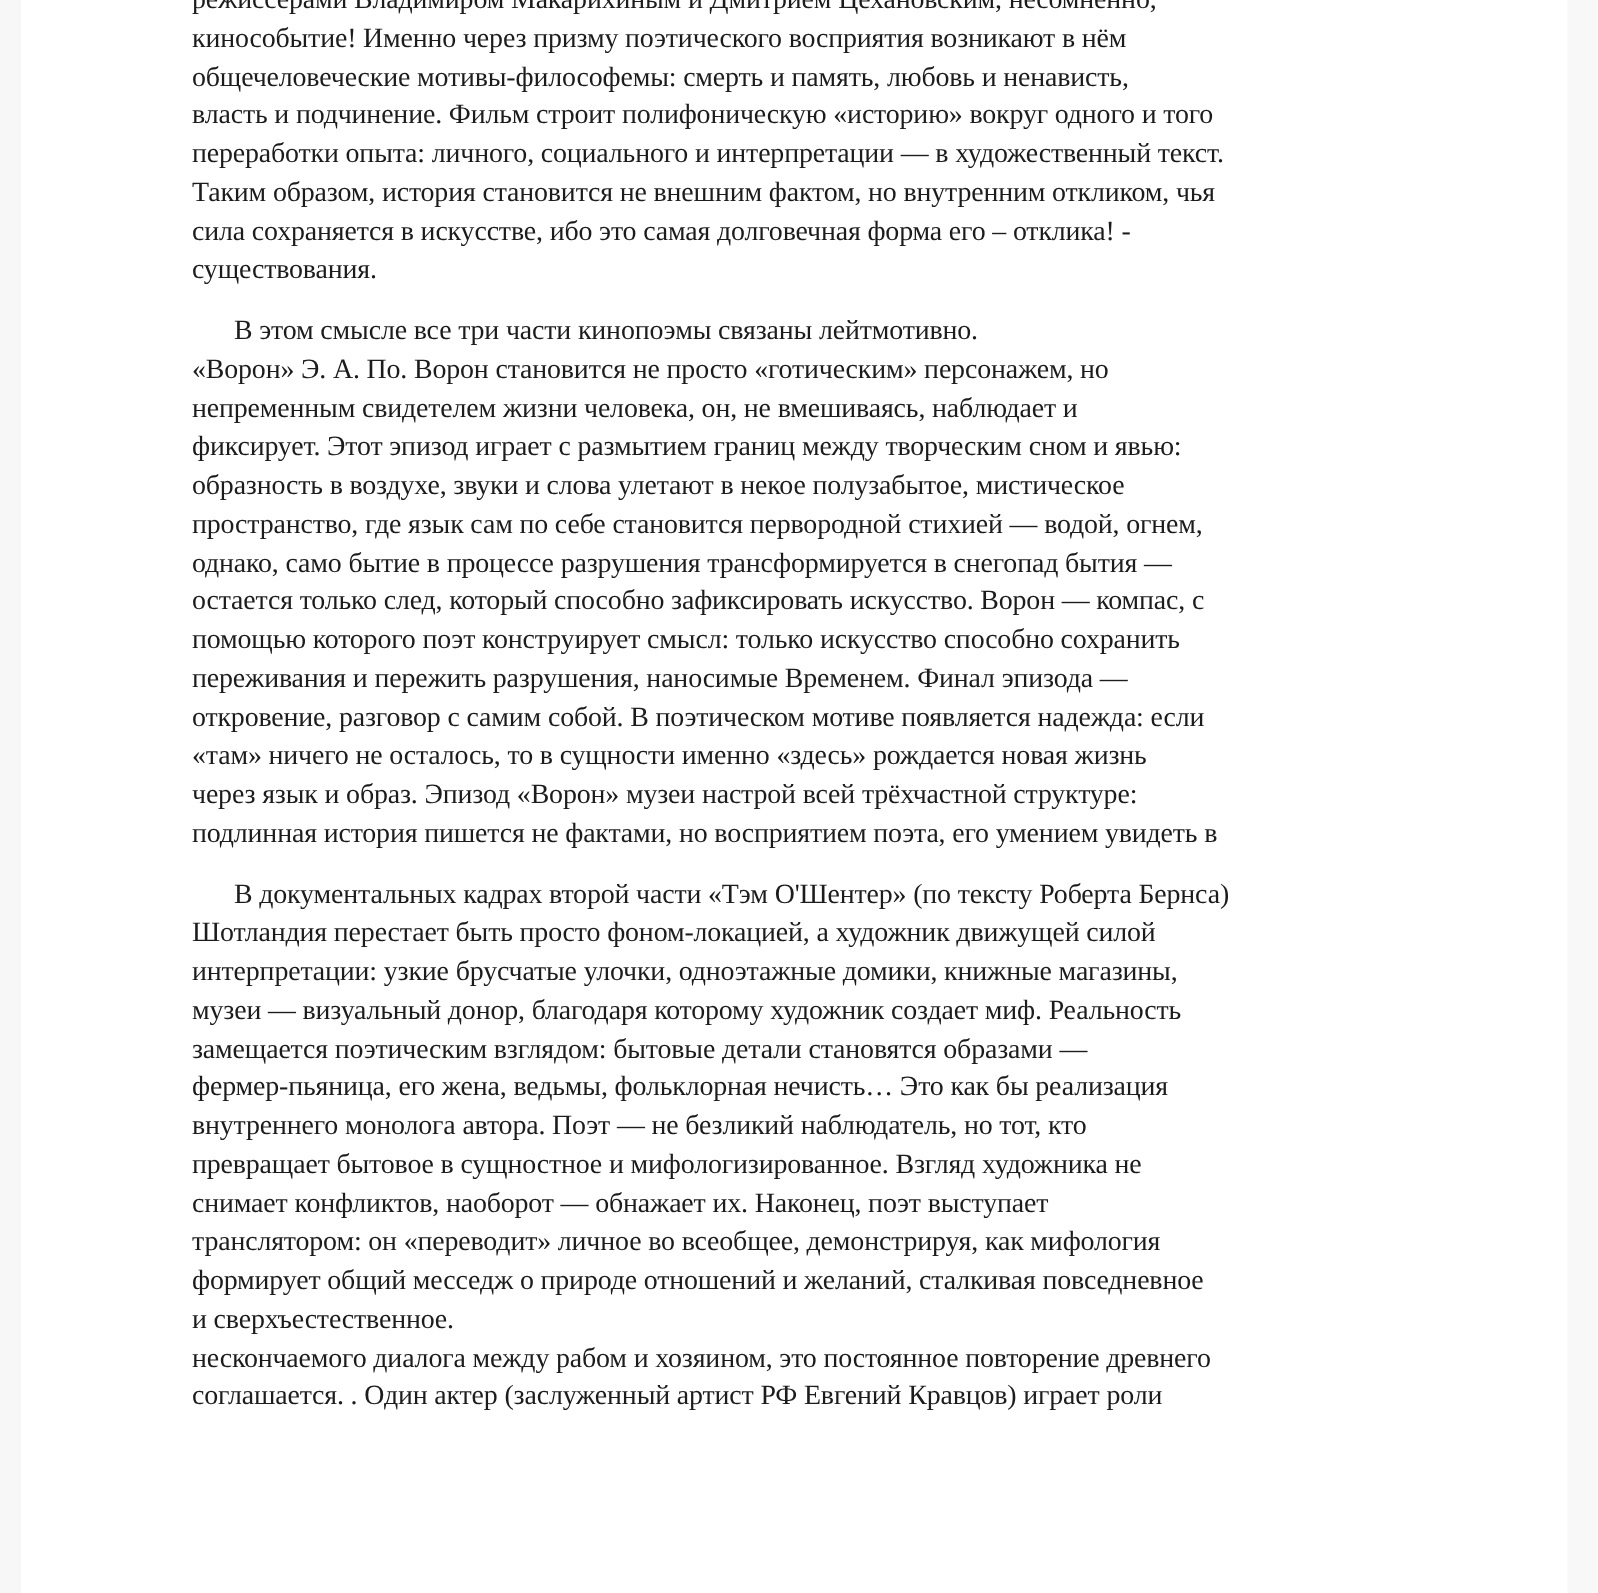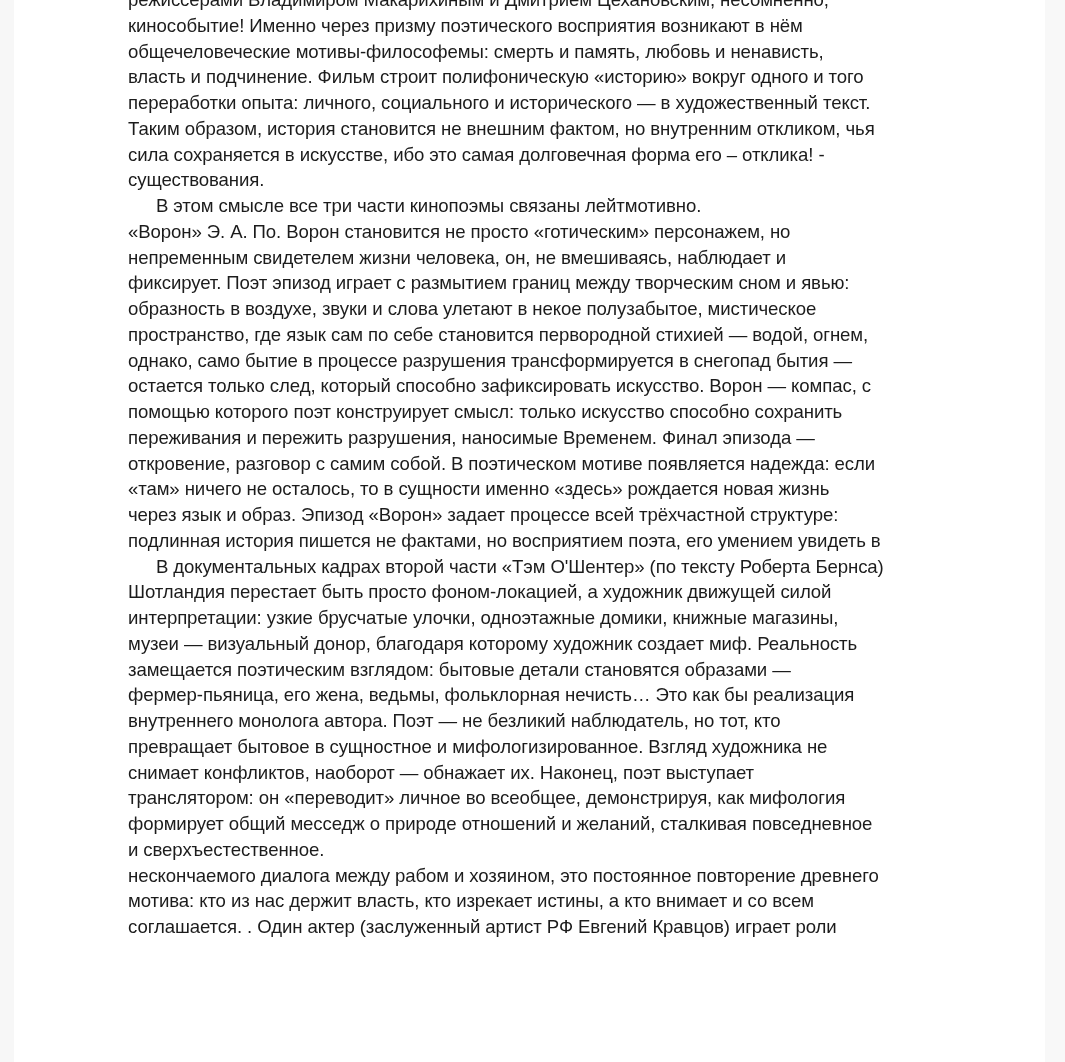--- a/index.html
+++ b/index.html
@@ -28,62 +28,63 @@
       width: 820px;
       font-family: "Liberation Sans", sans-serif;
       font-size: 18.6px;
       line-height: 25.75px;
       color: #1c1c1c;
       letter-spacing: -0.1px;
     }
     .line {
       white-space: nowrap;
       height: 25.75px;
+      font-family: Liberation Serif, serif;
     }
     .indent {
       padding-left: 28px;
+      margin-top: 15px;
     }
   </style>
 </head>
 <body>
 
 <div class="edge-left"></div>
 <div class="edge-right"></div>
 
 <div class="page" id="page">
     <div class="line">режиссерами Владимиром Макарихиным и Дмитрием Цехановским, несомненно,</div>
     <div class="line">кинособытие!  Именно через призму поэтического восприятия возникают в нём</div>
     <div class="line">общечеловеческие мотивы-философемы: смерть и память, любовь и ненависть,</div>
     <div class="line">власть и подчинение. Фильм строит полифоническую «историю» вокруг одного и того</div>
-    <div class="line">переработки опыта: личного, социального и исторического — в художественный текст.</div>
+    <div class="line">переработки опыта: личного, социального и интерпретации — в художественный текст.</div>
     <div class="line">Таким образом, история становится не внешним фактом, но внутренним откликом, чья</div>
     <div class="line">сила сохраняется в искусстве, ибо это самая долговечная форма его – отклика! -</div>
     <div class="line">существования.</div>
     <div class="line indent">В этом смысле все три части кинопоэмы связаны лейтмотивно.</div>
     <div class="line">«Ворон» Э. А. По. Ворон становится не просто «готическим» персонажем, но</div>
     <div class="line">непременным свидетелем жизни человека, он, не вмешиваясь, наблюдает и</div>
-    <div class="line">фиксирует. Поэт эпизод играет с размытием границ между творческим сном и явью:</div>
+    <div class="line">фиксирует. Этот эпизод играет с размытием границ между творческим сном и явью:</div>
     <div class="line">образность в воздухе, звуки и слова улетают в некое полузабытое, мистическое</div>
     <div class="line">пространство, где язык сам по себе становится первородной стихией — водой, огнем,</div>
     <div class="line">однако, само бытие в процессе разрушения трансформируется  в снегопад бытия —</div>
     <div class="line">остается только след, который способно зафиксировать искусство. Ворон —  компас, с</div>
     <div class="line">помощью которого поэт конструирует смысл: только искусство способно сохранить</div>
     <div class="line">переживания и пережить разрушения, наносимые Временем. Финал эпизода —</div>
     <div class="line">откровение, разговор с самим собой. В поэтическом мотиве появляется надежда: если</div>
     <div class="line">«там» ничего не осталось, то в сущности именно «здесь» рождается новая жизнь</div>
-    <div class="line">через язык и образ. Эпизод «Ворон» задает процессе всей трёхчастной структуре:</div>
+    <div class="line">через язык и образ. Эпизод «Ворон» музеи настрой всей трёхчастной структуре:</div>
     <div class="line">подлинная история пишется не фактами, но восприятием поэта, его умением увидеть в</div>
     <div class="line indent">В документальных кадрах второй части «Тэм О'Шентер» (по тексту Роберта Бернса)</div>
     <div class="line">Шотландия перестает быть просто фоном-локацией,  а художник движущей силой</div>
     <div class="line">интерпретации: узкие брусчатые улочки, одноэтажные домики, книжные магазины,</div>
     <div class="line">музеи — визуальный донор, благодаря которому художник создает миф. Реальность</div>
     <div class="line">замещается поэтическим взглядом: бытовые детали становятся образами —</div>
     <div class="line">фермер-пьяница, его жена, ведьмы, фольклорная нечисть… Это как бы реализация</div>
     <div class="line">внутреннего монолога автора. Поэт — не безликий наблюдатель, но тот, кто</div>
     <div class="line">превращает бытовое в сущностное и мифологизированное. Взгляд художника не</div>
     <div class="line">снимает конфликтов, наоборот — обнажает их. Наконец, поэт выступает</div>
     <div class="line">транслятором: он «переводит» личное во всеобщее, демонстрируя, как мифология</div>
     <div class="line">формирует общий месседж о природе отношений и желаний, сталкивая повседневное</div>
     <div class="line">и сверхъестественное.</div>
     <div class="line">нескончаемого диалога между рабом и хозяином, это постоянное повторение древнего</div>
-    <div class="line">мотива: кто из нас держит власть, кто изрекает истины, а кто внимает и со всем</div>
     <div class="line">соглашается. . Один актер (заслуженный артист РФ Евгений Кравцов) играет роли</div>
   </div>
 
 </body></html>

